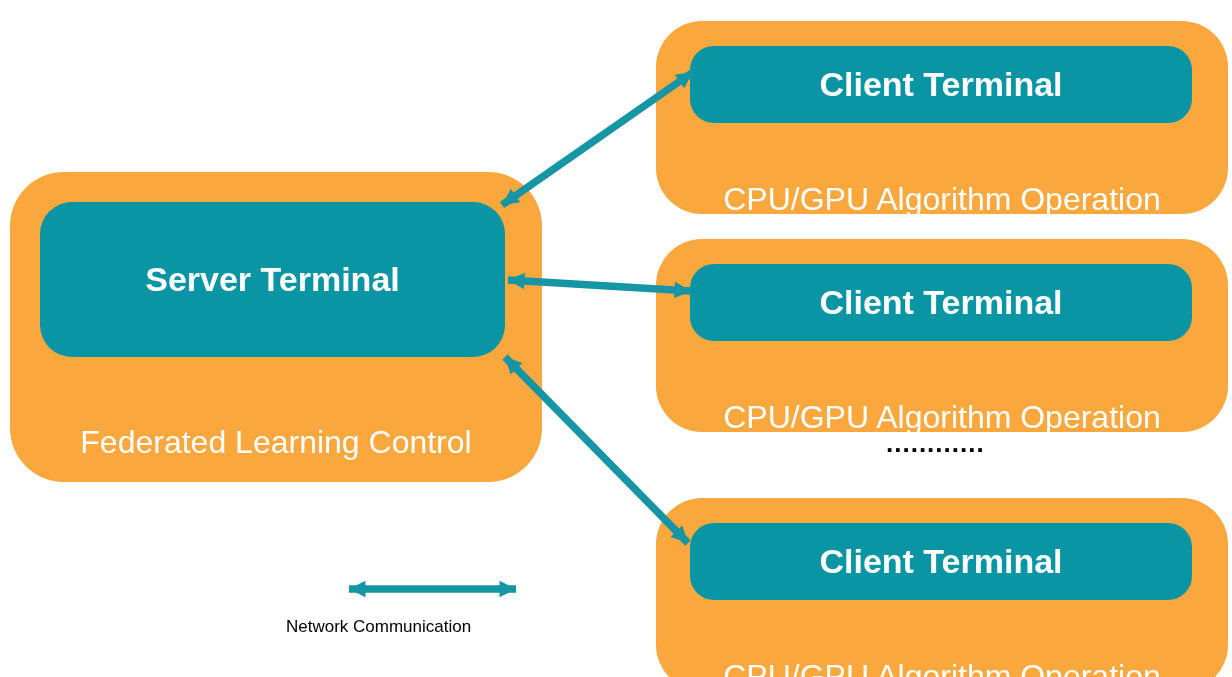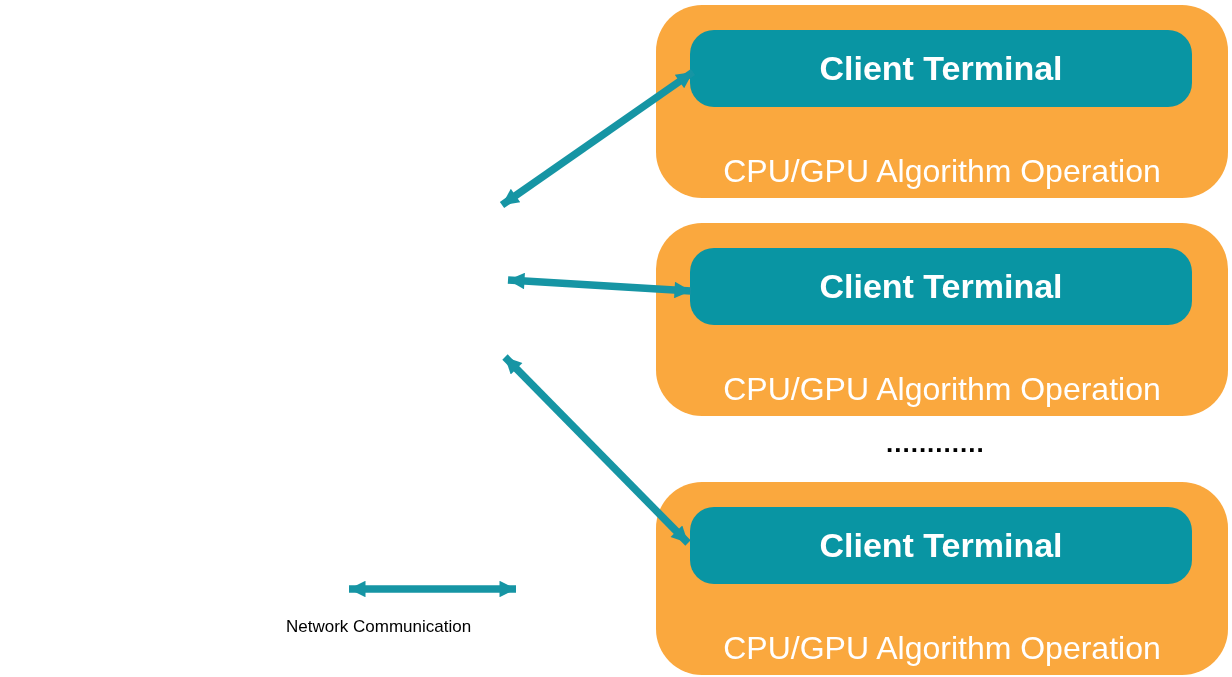--- a/index.html
+++ b/index.html
@@ -27,20 +27,21 @@
     top: 172px;
     width: 532px;
     height: 310px;
     border-radius: 54px;
   }
   .client-card {
     left: 656px;
     width: 572px;
     height: 193px;
     border-radius: 46px;
+    margin-top: 16px;
   }
   .client-card.c1 { top: 5px; }
   .client-card.c2 { top: 223px; }
   .client-card.c3 { top: 482px; }
 
   .terminal-box {
     position: absolute;
     background: var(--color-teal, #0995A3);
     display: flex;
     align-items: center;
@@ -71,21 +72,21 @@
     position: absolute;
     left: 0;
     right: 0;
     text-align: center;
     color: var(--color-label-text, #FFFFFF);
     font-size: 32px;
     line-height: 36px;
     white-space: nowrap;
   }
   .server-card .card-label { top: 252px; }
-  .client-card .card-label { top: 148px; }
+  .client-card .card-label { top: 160px; }
 
   
   .ellipsis {
     position: absolute;
     left: 886px;
     top: 430px;
     width: 120px;
     color: #000000;
     font-weight: bold;
     font-size: 26px;
@@ -121,20 +122,26 @@
   }
   svg.arrows marker path {
     fill: var(--color-arrow, #1695A4);
   }
 </style>
 </head>
 <body>
 
 <div class="canvas">
 
+  <div class="card server-card">
+    <div class="terminal-box">
+      <span class="terminal-title">Server Terminal</span>
+    </div>
+    <div class="card-label">Federated Learning Control</div>
+  </div>
 
   <div class="card client-card c1">
     <div class="terminal-box">
       <span class="terminal-title">Client Terminal</span>
     </div>
     <div class="card-label">CPU/GPU Algorithm Operation</div>
   </div>
 
   <div class="card client-card c2">
     <div class="terminal-box">

